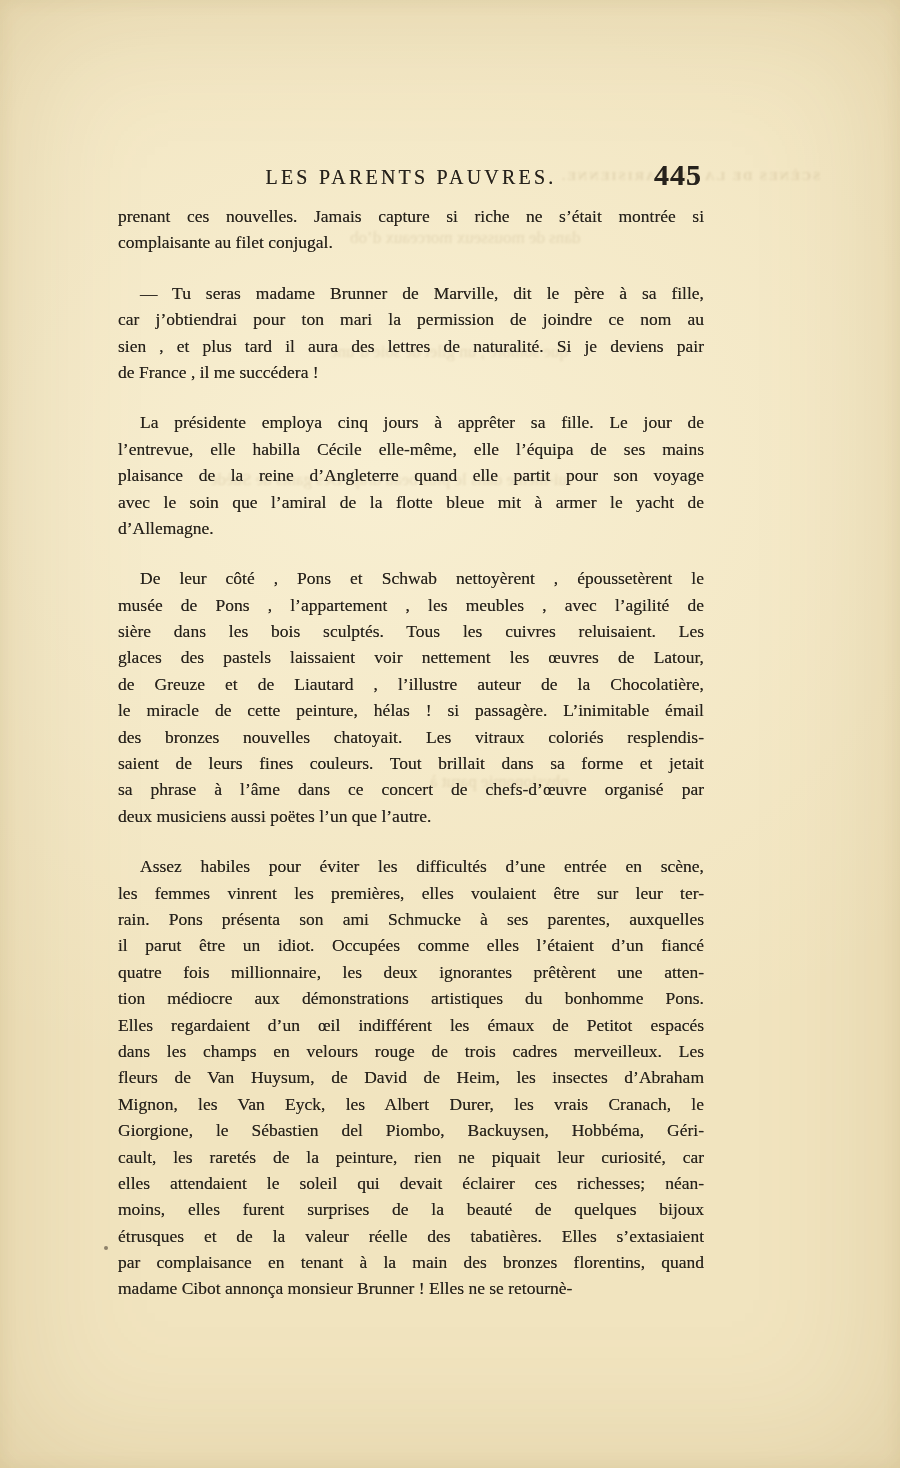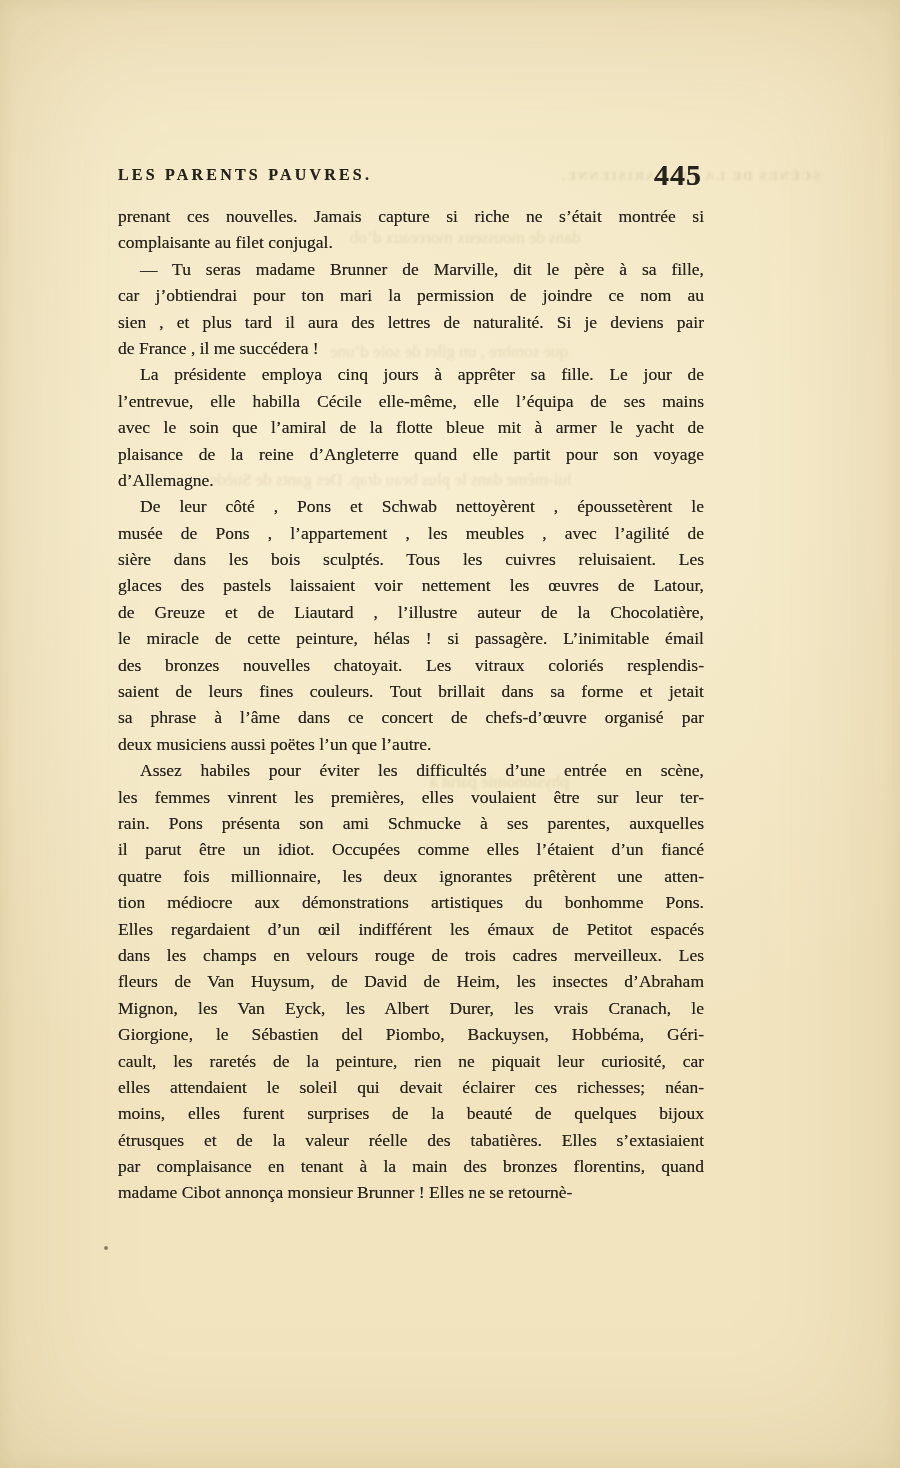--- a/index.html
+++ b/index.html
@@ -21,22 +21,22 @@
     box-shadow: inset 0 0 140px rgba(160,128,66,.22), inset 0 0 18px rgba(150,120,60,.12);
     font-family:"Liberation Serif","DejaVu Serif",serif;
     color:var(--ink);
   }
   
   .header{
     position:absolute;left:118px;top:162px;width:586px;height:30px;
   }
   .running-title{
     position:absolute;left:0;right:0;top:4px;
-    text-align:left;
-    font-size:16px;font-weight:bold;
+    text-align:center;
+    font-size:20px;font-weight:normal;
     letter-spacing:3.2px;
     color:var(--ink);
     text-shadow:0 0 .4px rgba(38,30,20,.55);
   }
   .page-number{
     position:absolute;right:2px;top:-4px;
     font-size:30px;font-weight:600;
     letter-spacing:1px;
     color:var(--ink);
     text-shadow:0 0 .4px rgba(38,30,20,.55);
@@ -51,21 +51,21 @@
     height:26.4px;
     overflow:hidden;
     text-align:justify;
     text-align-last:justify;
     white-space:normal;
   }
   .line.last{
     text-align:left;
     text-align-last:left;
   }
-  .line.indent{text-indent:22px;}
+  .line.indent{text-indent:22px;margin-top:24px;}
   
   .ghost-layer{position:absolute;inset:0;pointer-events:none;}
   .ghost{
     position:absolute;
     transform:scaleX(-1);
     filter:blur(1.3px);
     color:var(--ghost);
     opacity:.16;
     font-size:17px;
     white-space:nowrap;
@@ -102,22 +102,22 @@
       </div>
       <div>
         <div class="line indent">— Tu seras madame Brunner de Marville, dit le père à sa fille,</div>
         <div class="line">car j’obtiendrai pour ton mari la permission de joindre ce nom au</div>
         <div class="line">sien , et plus tard il aura des lettres de naturalité. Si je deviens pair</div>
         <div class="line last">de France , il me succédera !</div>
       </div>
       <div>
         <div class="line indent">La présidente employa cinq jours à apprêter sa fille. Le jour de</div>
         <div class="line">l’entrevue, elle habilla Cécile elle-même, elle l’équipa de ses mains</div>
+        <div class="line">plaisance de la reine d’Angleterre quand elle partit pour son voyage</div>
         <div class="line">avec le soin que l’amiral de la flotte bleue mit à armer le yacht de</div>
-        <div class="line">plaisance de la reine d’Angleterre quand elle partit pour son voyage</div>
         <div class="line last">d’Allemagne.</div>
       </div>
       <div>
         <div class="line indent">De leur côté , Pons et Schwab nettoyèrent , époussetèrent le</div>
         <div class="line">musée de Pons , l’appartement , les meubles , avec l’agilité de</div>
         <div class="line">sière dans les bois sculptés. Tous les cuivres reluisaient. Les</div>
         <div class="line">glaces des pastels laissaient voir nettement les œuvres de Latour,</div>
         <div class="line">de Greuze et de Liautard , l’illustre auteur de la Chocolatière,</div>
         <div class="line">le miracle de cette peinture, hélas ! si passagère. L’inimitable émail</div>
         <div class="line">des bronzes nouvelles chatoyait. Les vitraux coloriés resplendis-</div>

